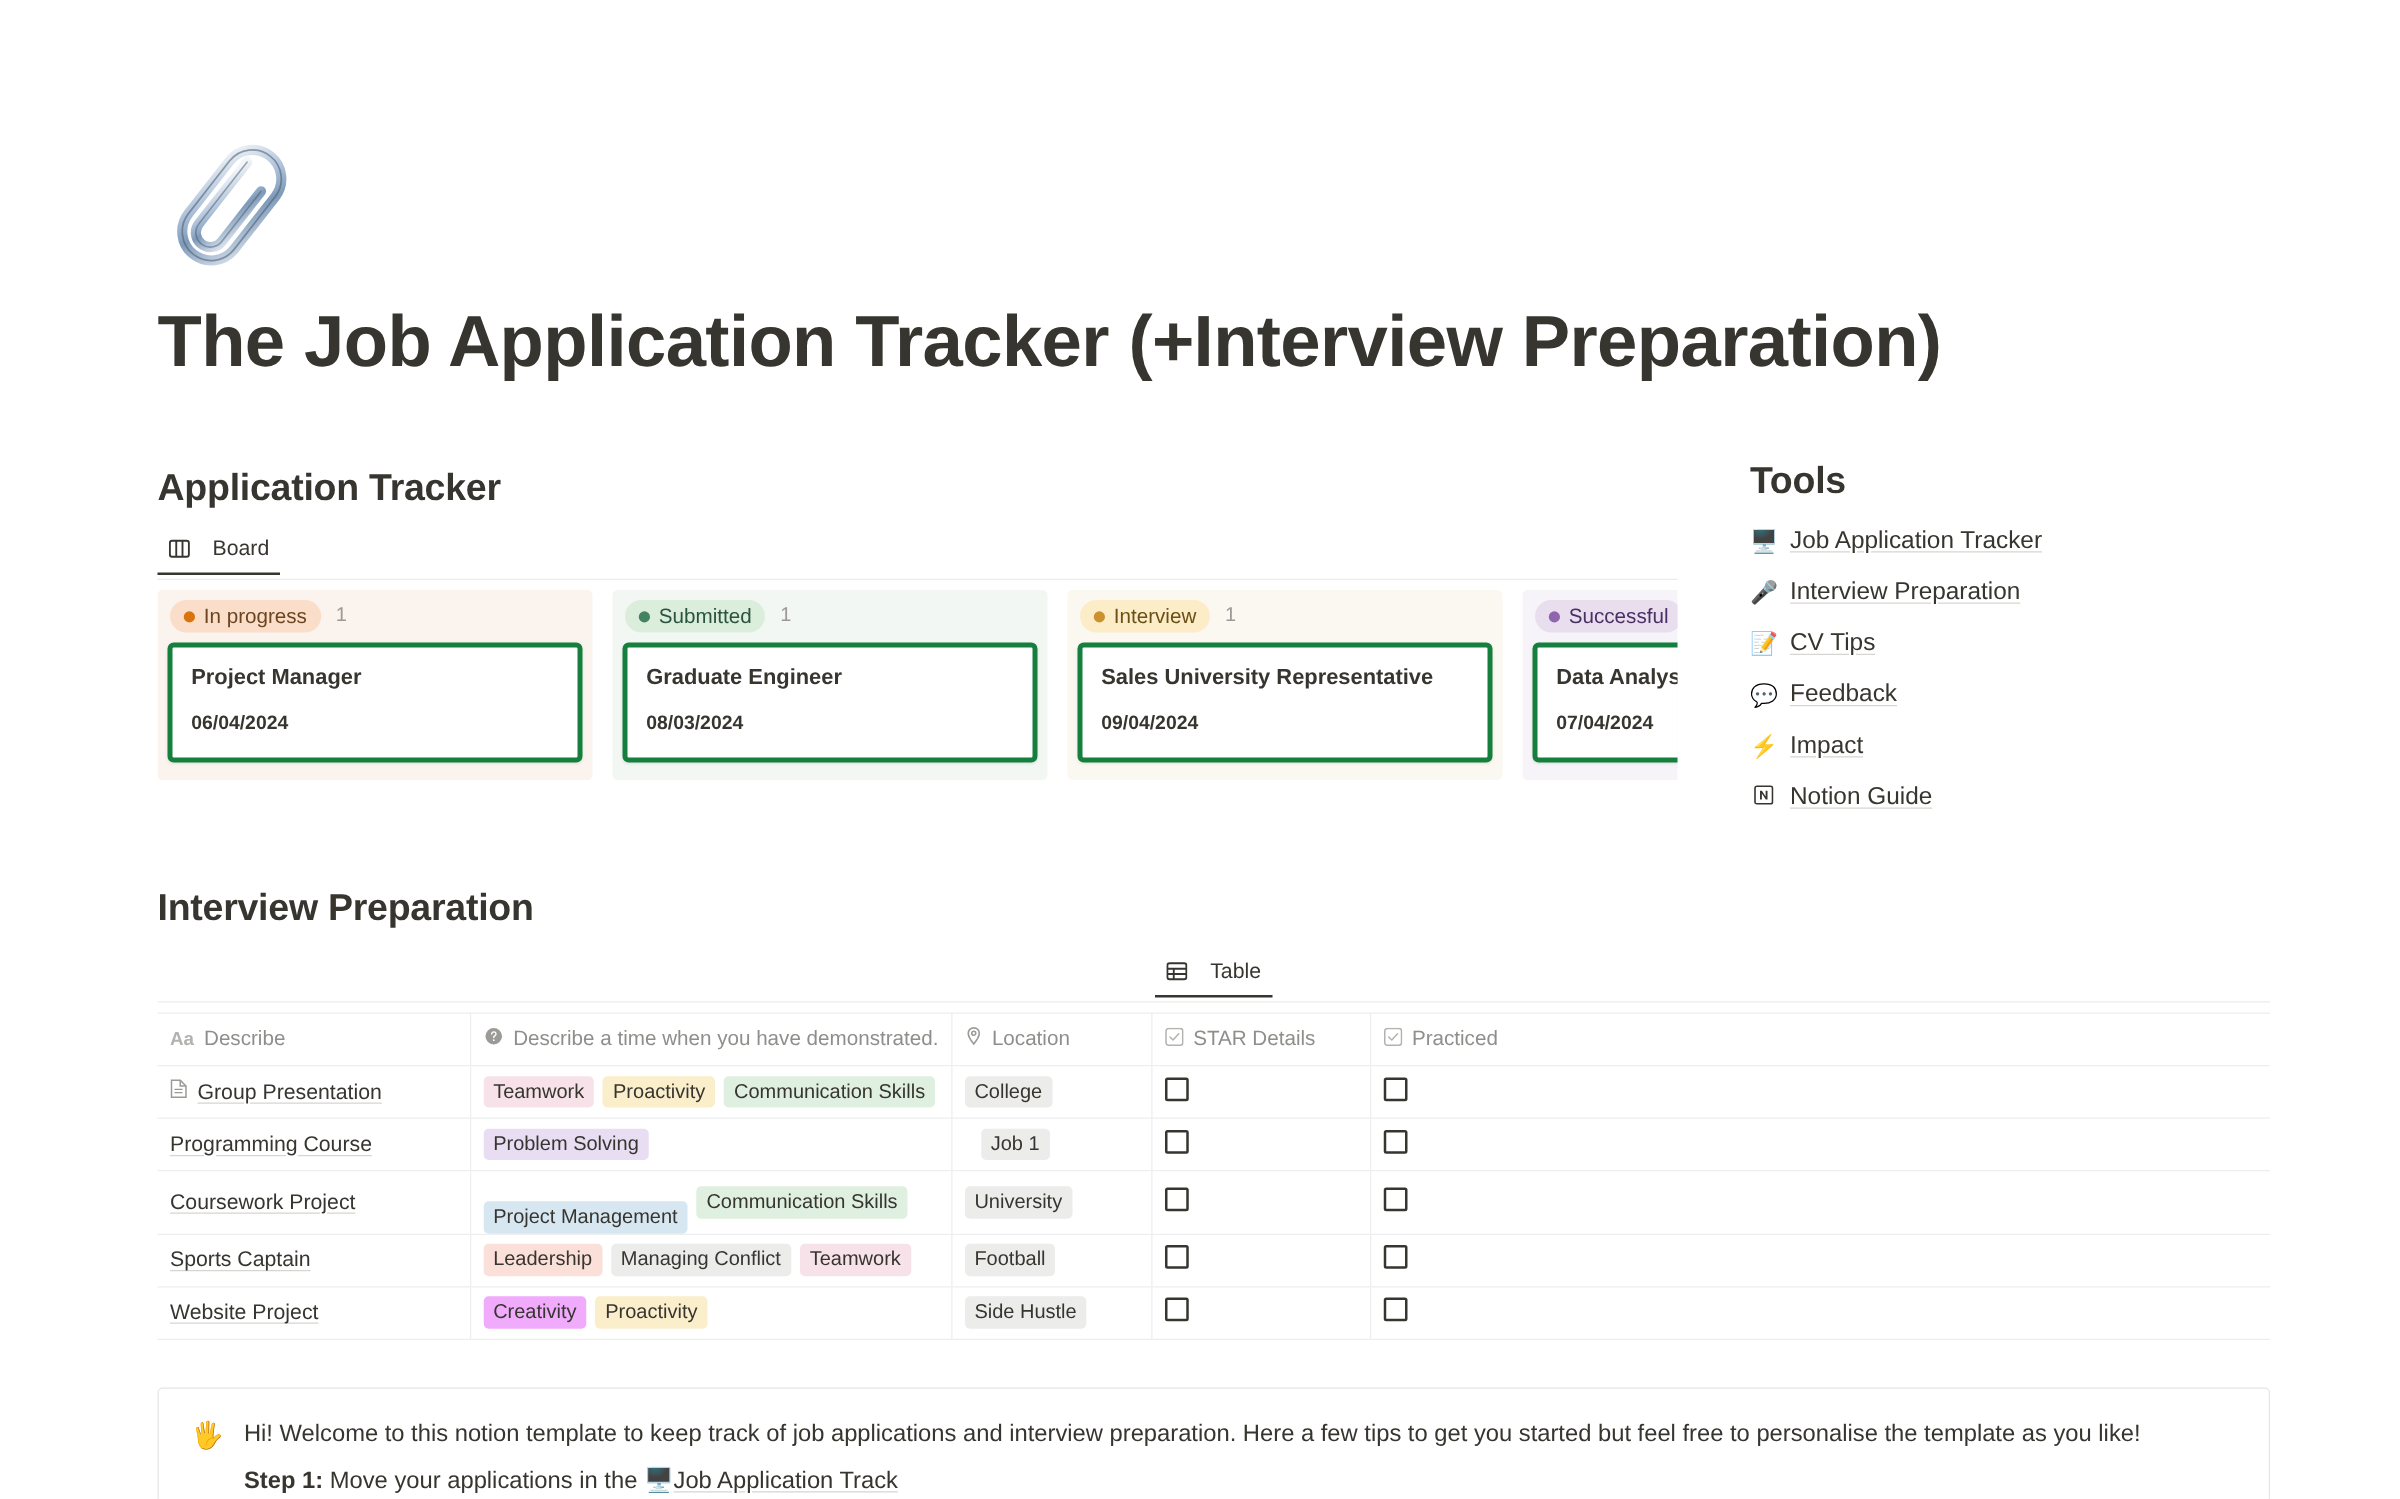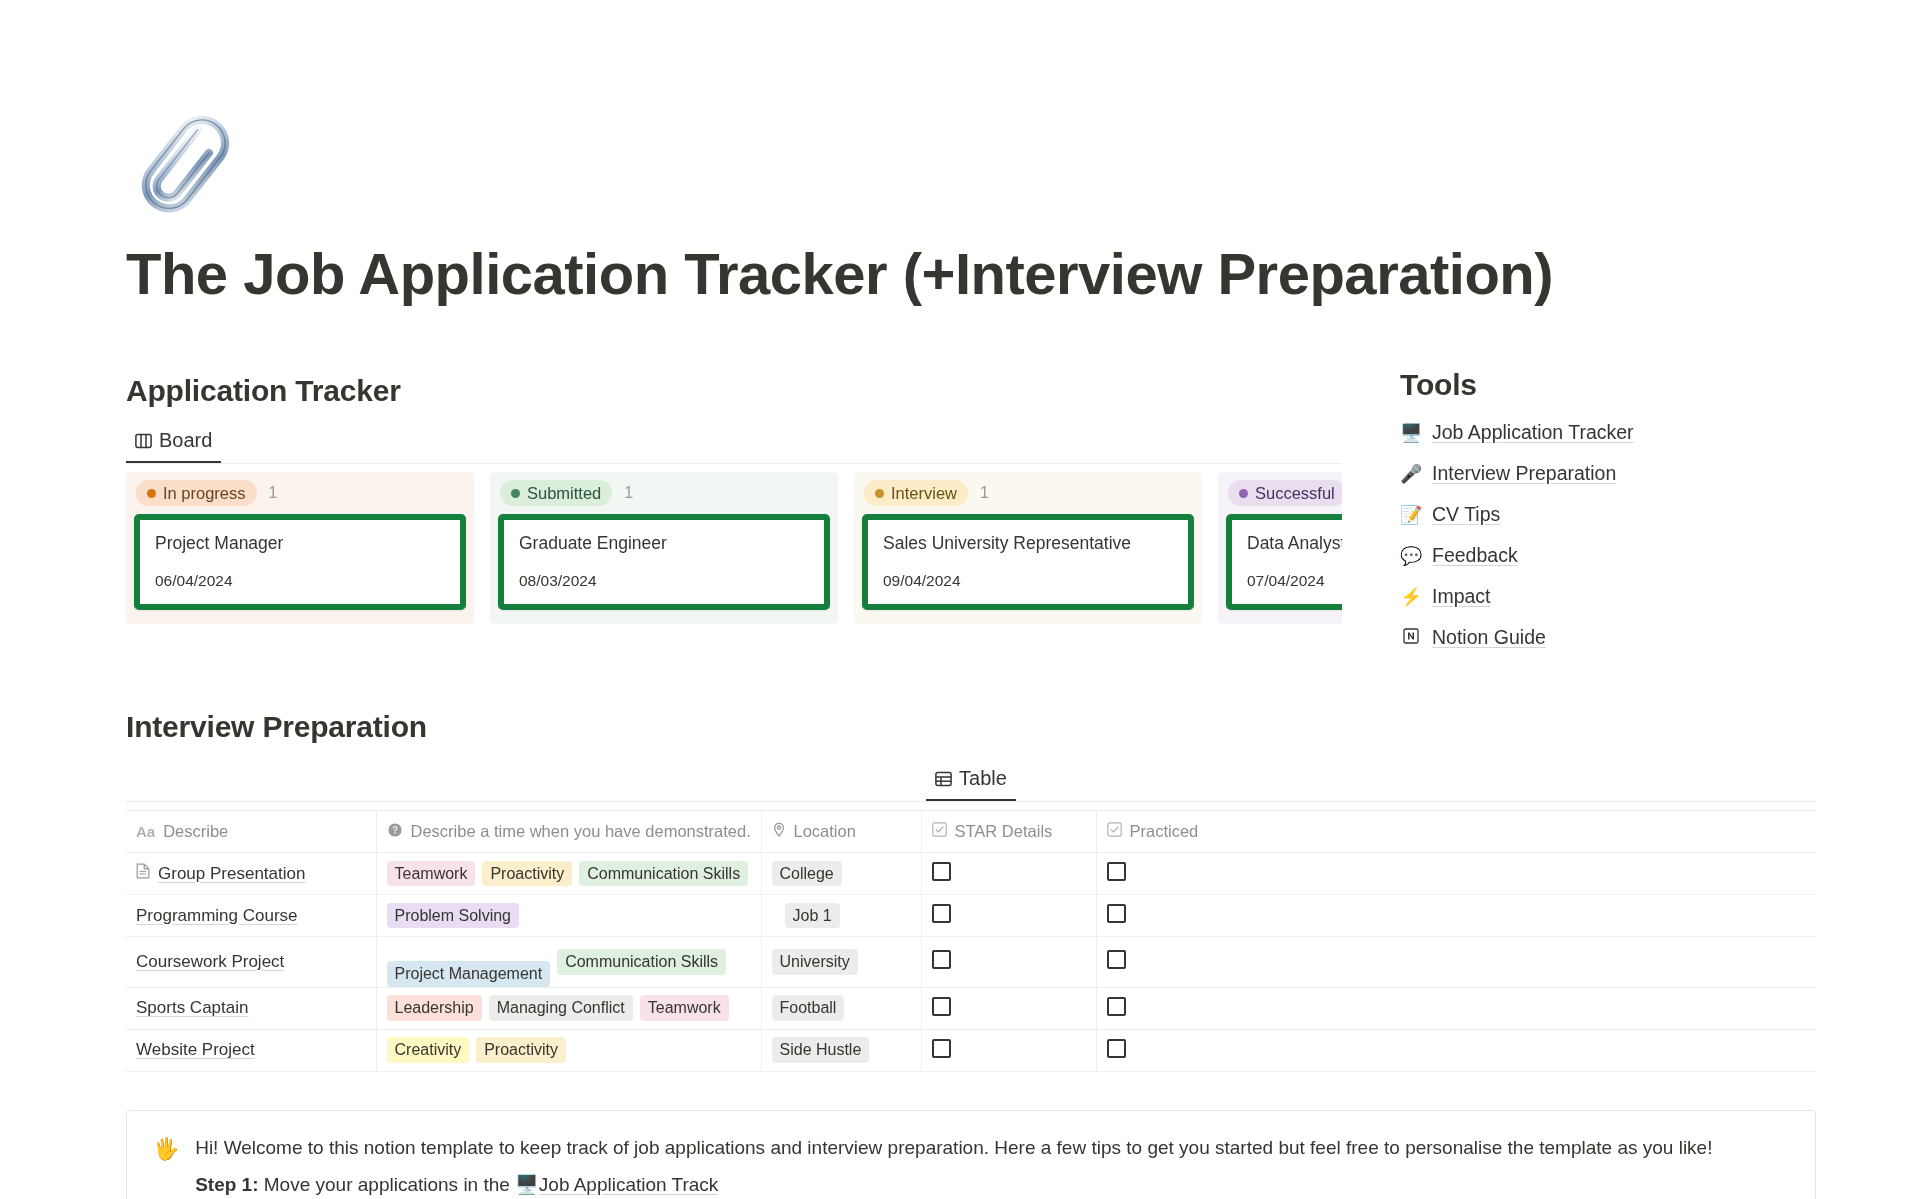--- a/index.html
+++ b/index.html
@@ -30,23 +30,23 @@
     font-size: 30px; font-weight: 700; color: #37352f;
     letter-spacing: -0.2px; white-space: nowrap;
   }
   #app-tracker-heading { position: absolute; left: 126px; top: 374px; }
   #tools-heading      { position: absolute; left: 1400px; top: 368px; }
   #interview-heading  { position: absolute; left: 126px; top: 710px; }
 
   
   .view-tabbar { position: absolute; }
   .view-tab {
-    display: inline-flex; align-items: center; gap: 7px;
+    display: inline-flex; align-items: center; gap: 18px;
     padding: 5px 9px 9px 9px;
-    font-size: 20px; color: #37352f;
+    font-size: 17px; color: #37352f;
     border-bottom: 2.5px solid #37352f;
     white-space: nowrap;
   }
   .view-tab svg { display: block; }
   .tab-underline-rest {
     position: absolute; left: 0; right: 0; bottom: 0;
     height: 1px; background: #ececeb;
   }
 
   
@@ -69,26 +69,27 @@
     display: inline-flex; align-items: center; gap: 7px;
     height: 26px; padding: 0 11px;
     border-radius: 13px;
     font-size: 16.5px; line-height: 1;
     white-space: nowrap;
   }
   .status-dot { width: 9px; height: 9px; border-radius: 50%; display:inline-block; }
   .col-count { font-size: 16px; color: #9b9a97; }
   .kcard {
     background: #ffffff;
-    border: 6px solid #15803d;
+    border: 4px solid #15803d;
     border-radius: 5px;
     box-shadow: 0 1px 2px rgba(15,15,15,0.08);
     margin: 0 8px;
     padding: 13px 15px 17px 15px;
     height: 96px;
+    font-weight: bold;
   }
   .kcard-title { font-size: 17.5px; color: #37352f; white-space: nowrap; overflow: hidden; }
   .kcard-date { font-size: 15.5px; color: #37352f; margin-top: 18px; }
 
   
   .tools { position: absolute; left: 1400px; top: 412px; width: 420px; }
   .tool-row {
     display: flex; align-items: center; gap: 10px;
     height: 41px; font-size: 19.5px; color: #37352f;
   }
@@ -448,21 +449,21 @@
         </tr>
 
         <tr>
           <td>
             <div class="cell-name">
               <span class="nm">Website Project</span>
             </div>
           </td>
           <td>
             <div class="tags">
-              <span class="tag" style="background:#fef9c3;">Creativity</span>
+              <span class="tag" style="background:#f0abfc;">Creativity</span>
               <span class="tag" style="background:#fbeecb;">Proactivity</span>
             </div>
           </td>
           <td>
             <span class="tag" style="background:#ececeb;">Side Hustle</span>
           </td>
           <td><span class="checkbox"></span></td>
           <td><span class="checkbox"></span></td>
         </tr>
 

